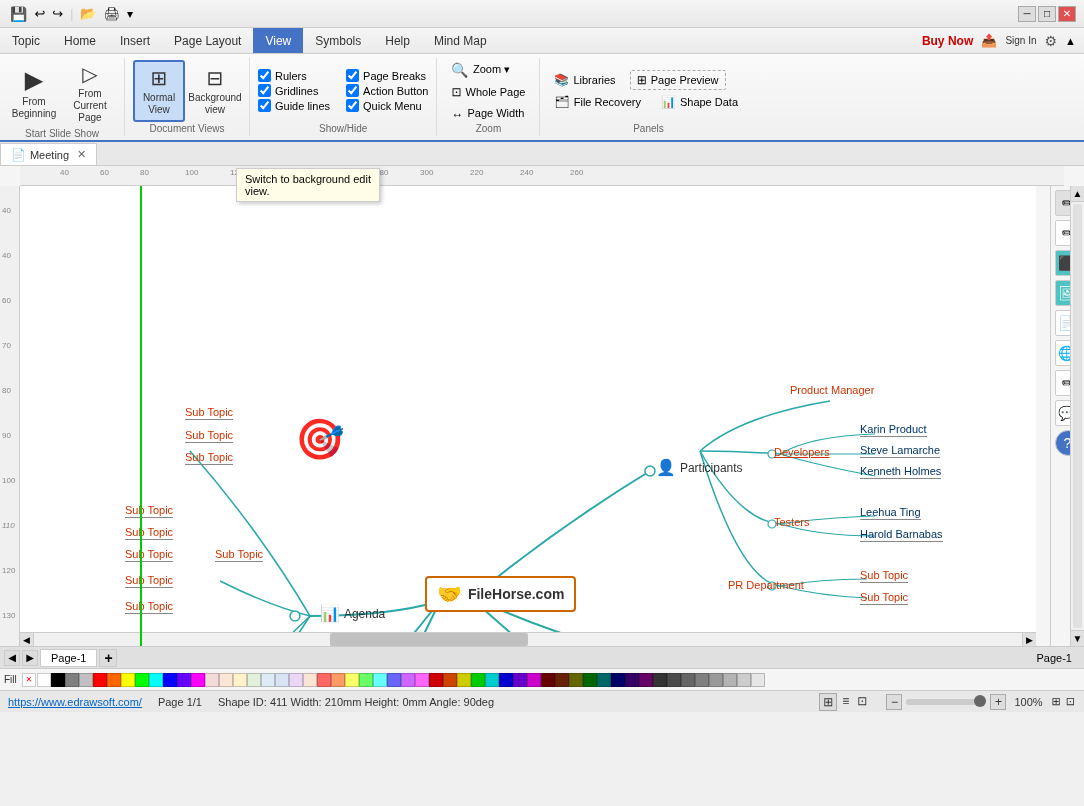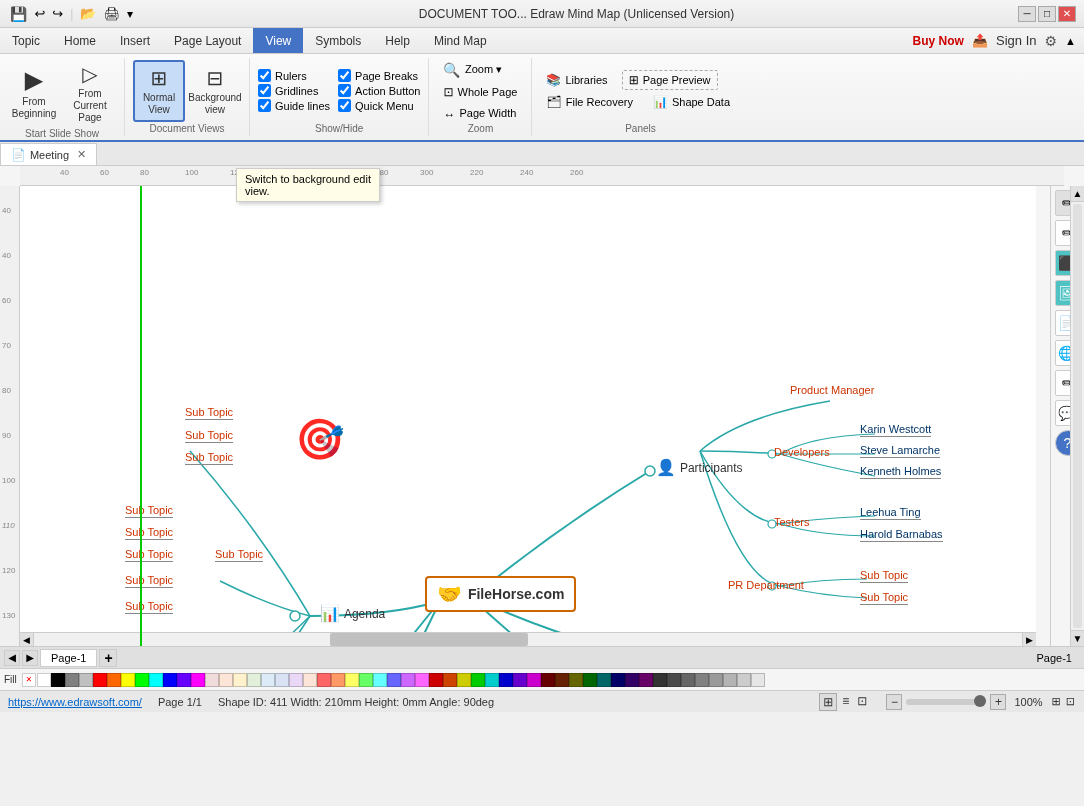--- a/index.html
+++ b/index.html
@@ -33,21 +33,21 @@
       display: flex;
       align-items: center;
       cursor: pointer;
       font-size: 12px;
       color: #333;
       white-space: nowrap;
     }
     .menu-item.active { background: #4472c4; color: white; }
     #menu-bar .right-section { margin-left: auto; display: flex; align-items: center; gap: 8px; padding-right: 8px; }
     .buy-now-btn { color: #c00; font-weight: bold; font-size: 12px; cursor: pointer; }
-    .sign-in-btn { color: #333; font-size: 13px; cursor: pointer; }
+    .sign-in-btn { color: #333; font-size: 10px; cursor: pointer; }
     .settings-icon { font-size: 14px; color: #555; cursor: pointer; }
 
     
     #ribbon {
       height: 88px;
       background: linear-gradient(to bottom, #fafafa, #f0f0f0);
       border-bottom: 2px solid #4472c4;
       display: flex;
       align-items: stretch;
       padding: 4px 0;
@@ -366,21 +366,20 @@
 <div id="title-bar">
   <div class="quick-access">
     <span style="font-size:14px;cursor:pointer;padding:2px;">💾</span>
     <span style="font-size:13px;cursor:pointer;padding:2px;">↩</span>
     <span style="font-size:13px;cursor:pointer;padding:2px;">↪</span>
     <span style="color:#ccc;margin:0 2px;">|</span>
     <span style="font-size:13px;cursor:pointer;padding:2px;">📂</span>
     <span style="font-size:13px;cursor:pointer;padding:2px;">🖨</span>
     <span style="font-size:12px;cursor:pointer;padding:2px;">▾</span>
   </div>
-  <div class="title-text">DOCUMENT TOO... Edraw Mind Map (Unlicensed Version)</div>
   <div class="win-controls">
     <div class="win-btn">─</div>
     <div class="win-btn">□</div>
     <div class="win-btn" style="background:#e05050;color:white;">✕</div>
   </div>
 </div>
 
 <div id="menu-bar">
   <div class="menu-item">Topic</div>
   <div class="menu-item">Home</div>
@@ -438,21 +437,21 @@
           </label>
         <label class="ribbon-checkbox">
             <input type="checkbox" checked="" style=""> 
             <span>Gridlines</span>
           </label>
         <label class="ribbon-checkbox">
             <input type="checkbox" checked="" style=""> 
             <span>Guide lines</span>
           </label>
       </div>
-      <div class="ribbon-checkboxes" style="margin-left:4px;">
+      <div class="ribbon-checkboxes" style="margin-left:12px;">
         <label class="ribbon-checkbox">
             <input type="checkbox" checked="" style=""> 
             <span>Page Breaks</span>
           </label>
         <label class="ribbon-checkbox">
             <input type="checkbox" checked="" style=""> 
             <span>Action Button</span>
           </label>
         <label class="ribbon-checkbox">
             <input type="checkbox" checked="" style=""> 
@@ -652,23 +651,23 @@
       <span>Agenda</span>
     </div>
 
     <div class="node-label branch" style="position:absolute;left:636px;top:272px;display:flex;align-items:center;gap:4px;">
       <span style="font-size:16px;color:#cc6600;">👤</span>
       <span>Participants</span>
     </div>
 
     <div class="node-label dark" style="position:absolute;left:770px;top:198px;color:#cc3300;">Product Manager</div>
 
-    <div class="node-label dark" style="position:absolute;left:754px;top:260px;color:#cc3300;">Developers</div>
-
-    <div class="node-label person" style="position:absolute;left:840px;top:237px;color:#003366;border-bottom:1px solid #888;padding-bottom:1px;">Karin Westcott</div>
+    <div class="node-label dark" style="position:absolute;left:754px;top:260px;color:#cc3300;text-decoration:underline;">Developers</div>
+
+    <div class="node-label person" style="position:absolute;left:840px;top:237px;color:#003366;border-bottom:1px solid #888;padding-bottom:1px;">Karin Product</div>
     <div class="node-label person" style="position:absolute;left:840px;top:258px;color:#003366;border-bottom:1px solid #888;padding-bottom:1px;">Steve Lamarche</div>
     <div class="node-label person" style="position:absolute;left:840px;top:279px;color:#003366;border-bottom:1px solid #888;padding-bottom:1px;">Kenneth Holmes</div>
 
     <div class="node-label dark" style="position:absolute;left:754px;top:330px;color:#cc3300;">Testers</div>
     <div class="node-label person" style="position:absolute;left:840px;top:320px;color:#003366;border-bottom:1px solid #888;padding-bottom:1px;">Leehua Ting</div>
     <div class="node-label person" style="position:absolute;left:840px;top:342px;color:#003366;border-bottom:1px solid #888;padding-bottom:1px;">Harold Barnabas</div>
 
     <div class="node-label dark" style="position:absolute;left:708px;top:393px;color:#cc3300;">PR Department</div>
     <div class="node-label" style="position:absolute;left:840px;top:383px;color:#cc3300;border-bottom:1px solid #888;padding-bottom:1px;">Sub Topic</div>
     <div class="node-label" style="position:absolute;left:840px;top:405px;color:#cc3300;border-bottom:1px solid #888;padding-bottom:1px;">Sub Topic</div>

